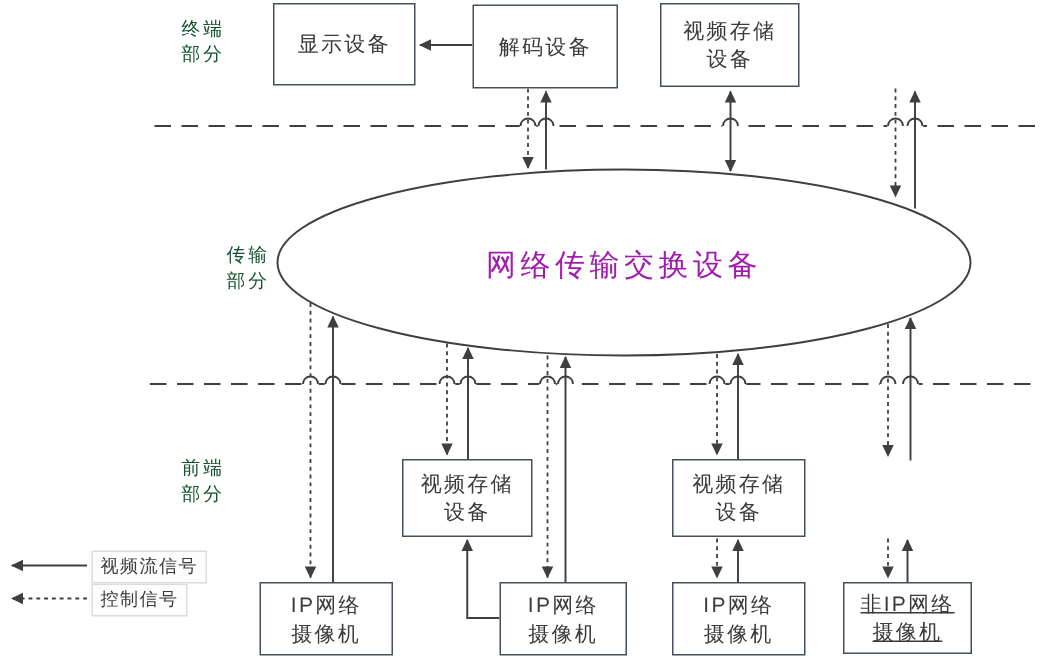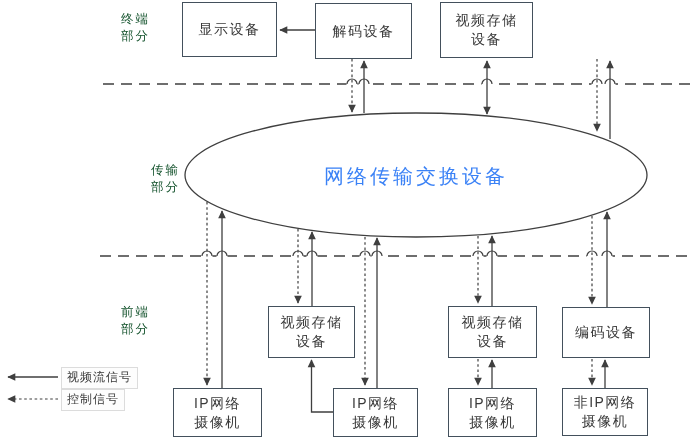--- a/index.html
+++ b/index.html
@@ -14,21 +14,21 @@
     display:flex;align-items:center;justify-content:center;text-align:center;
     font-size:14px;line-height:1.35;color:#3a3a3a;letter-spacing:1.5px;
     white-space:pre-line;box-sizing:border-box;z-index:3;
   }
   .section-label{
     position:absolute;font-size:12.5px;line-height:17px;color:#14532d;
     letter-spacing:2px;white-space:pre-line;z-index:2;
   }
   .hub-label{
     position:absolute;left:276px;top:163px;width:280px;text-align:center;
-    font-size:20px;letter-spacing:3px;color:#3b82f6;font-weight:500;z-index:3;
+    font-size:20px;letter-spacing:3px;color:#a21caf;font-weight:500;z-index:3;
   }
   .legend-label{
     position:absolute;border:1px solid #dcdcdc;background:#fdfdfd;
     font-size:12px;color:#3a3a3a;letter-spacing:1px;padding:1px 5px 2px 5px;
     z-index:3;
   }
   svg{display:block;}
 </style>
 </head>
 <body>
@@ -126,26 +126,25 @@
 
   <div class="box" style="left:182px;top:2px;width:95px;height:55px;">显示设备</div>
   <div class="box" style="left:315px;top:3px;width:97px;height:56px;">解码设备</div>
   <div class="box" style="left:440px;top:2px;width:93px;height:56px;">视频存储
 设备</div>
 
   <div class="box" style="left:268px;top:306px;width:87px;height:52px;">视频存储
 设备</div>
   <div class="box" style="left:448px;top:306px;width:89px;height:52px;">视频存储
 设备</div>
-  <div class="box" style="left:562px;top:307px;width:88px;height:51px;">编码设备</div>
   <div class="box" style="left:173px;top:388px;width:89px;height:49px;">IP网络
 摄像机</div>
   <div class="box" style="left:333px;top:388px;width:85px;height:49px;">IP网络
 摄像机</div>
   <div class="box" style="left:448px;top:388px;width:89px;height:49px;">IP网络
 摄像机</div>
-  <div class="box" style="left:562px;top:388px;width:86px;height:48px;">非IP网络
+  <div class="box" style="left:562px;top:388px;width:86px;height:48px;text-decoration:underline;">非IP网络
 摄像机</div>
 
   <div class="legend-label" style="left:61px;top:389px;">控制信号</div>
   <div class="legend-label" style="left:61px;top:367px;">视频流信号</div>
 
 </div>
 
 </body></html>

